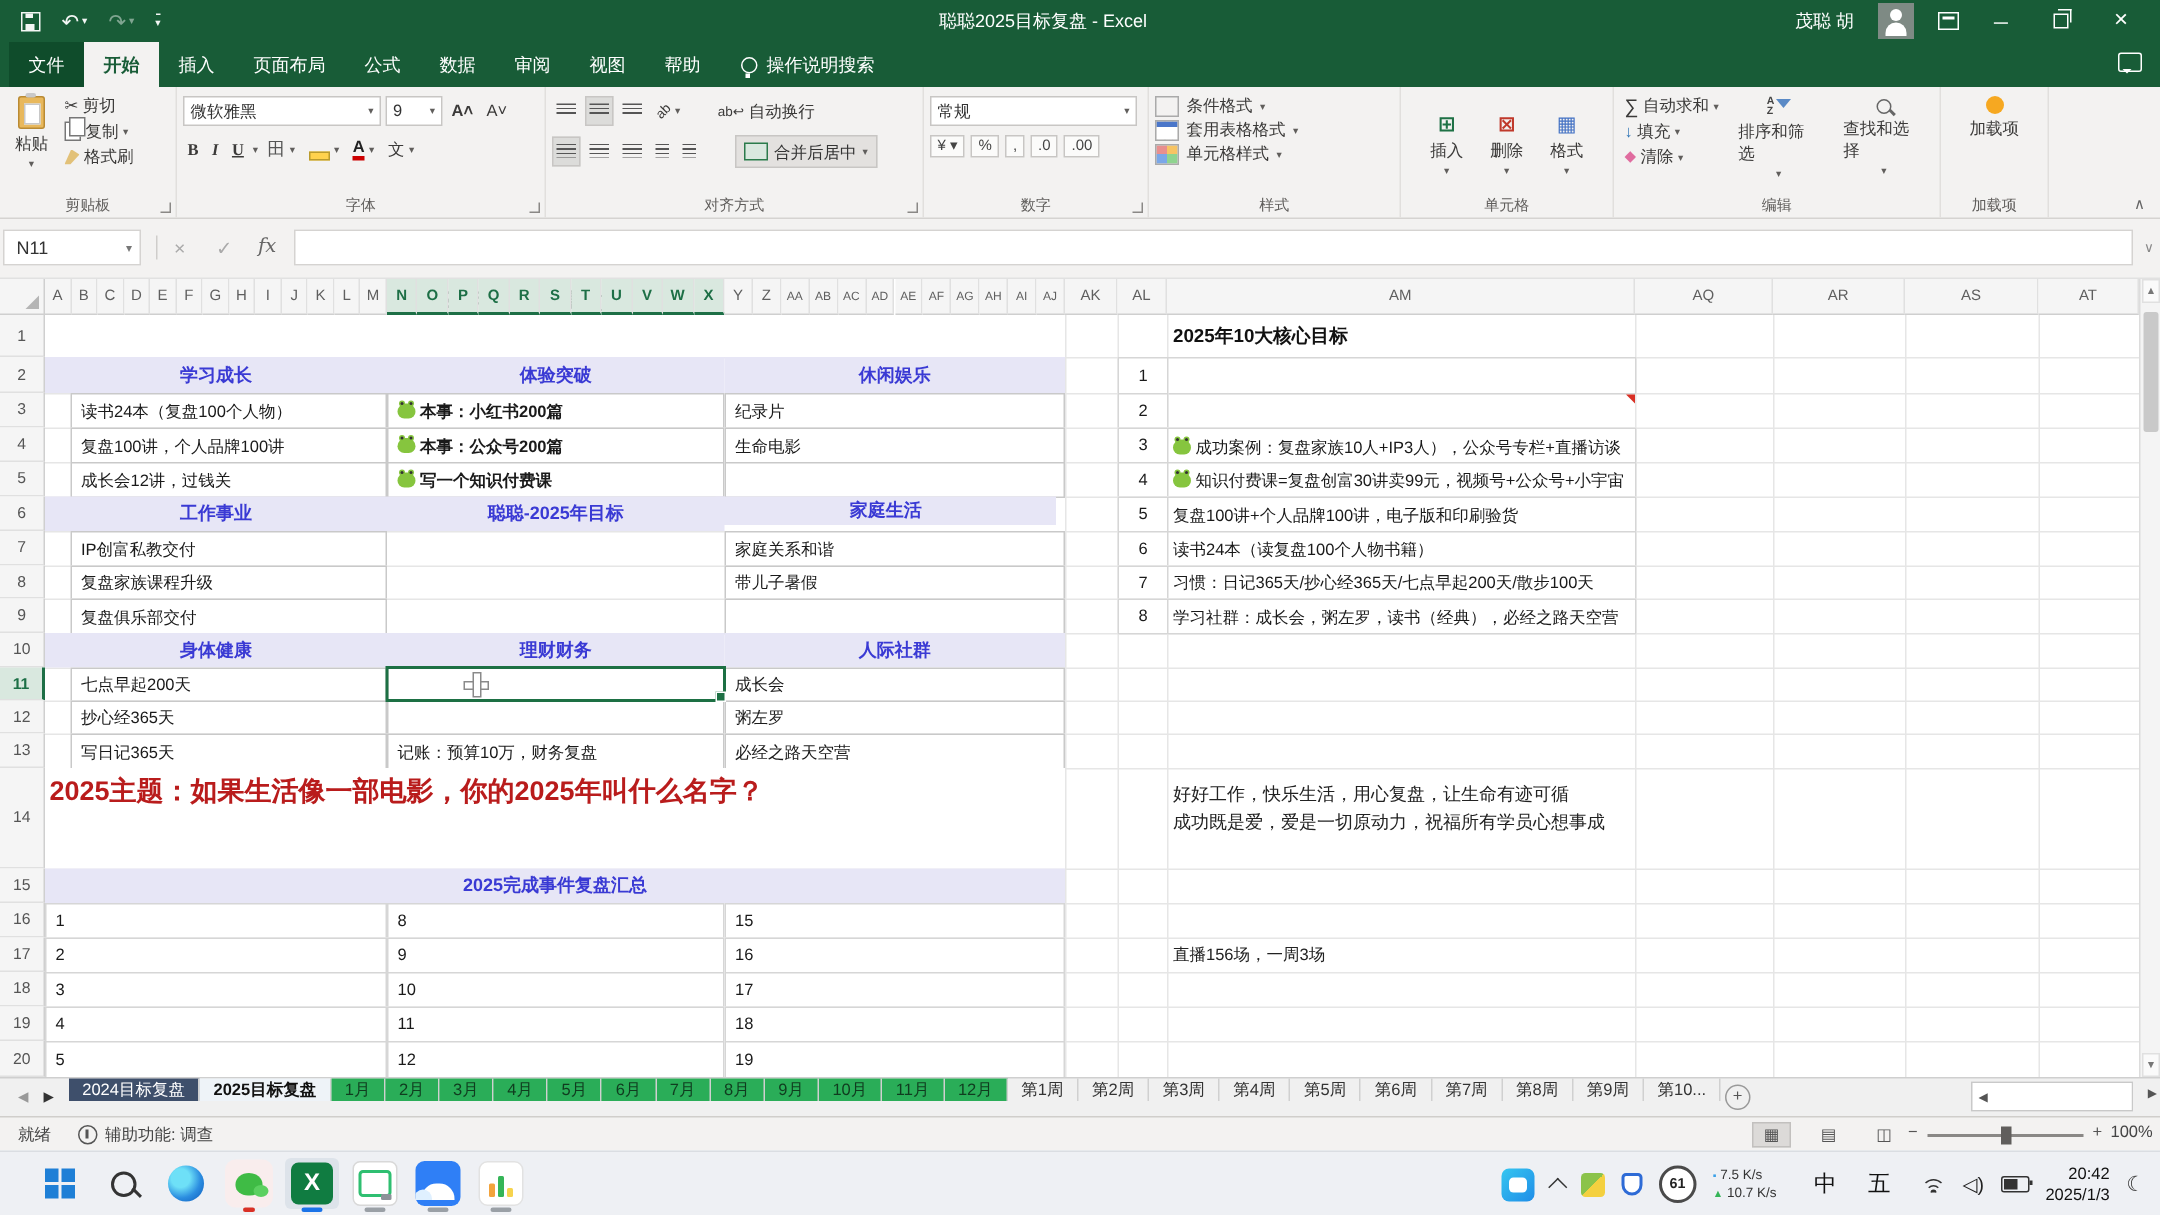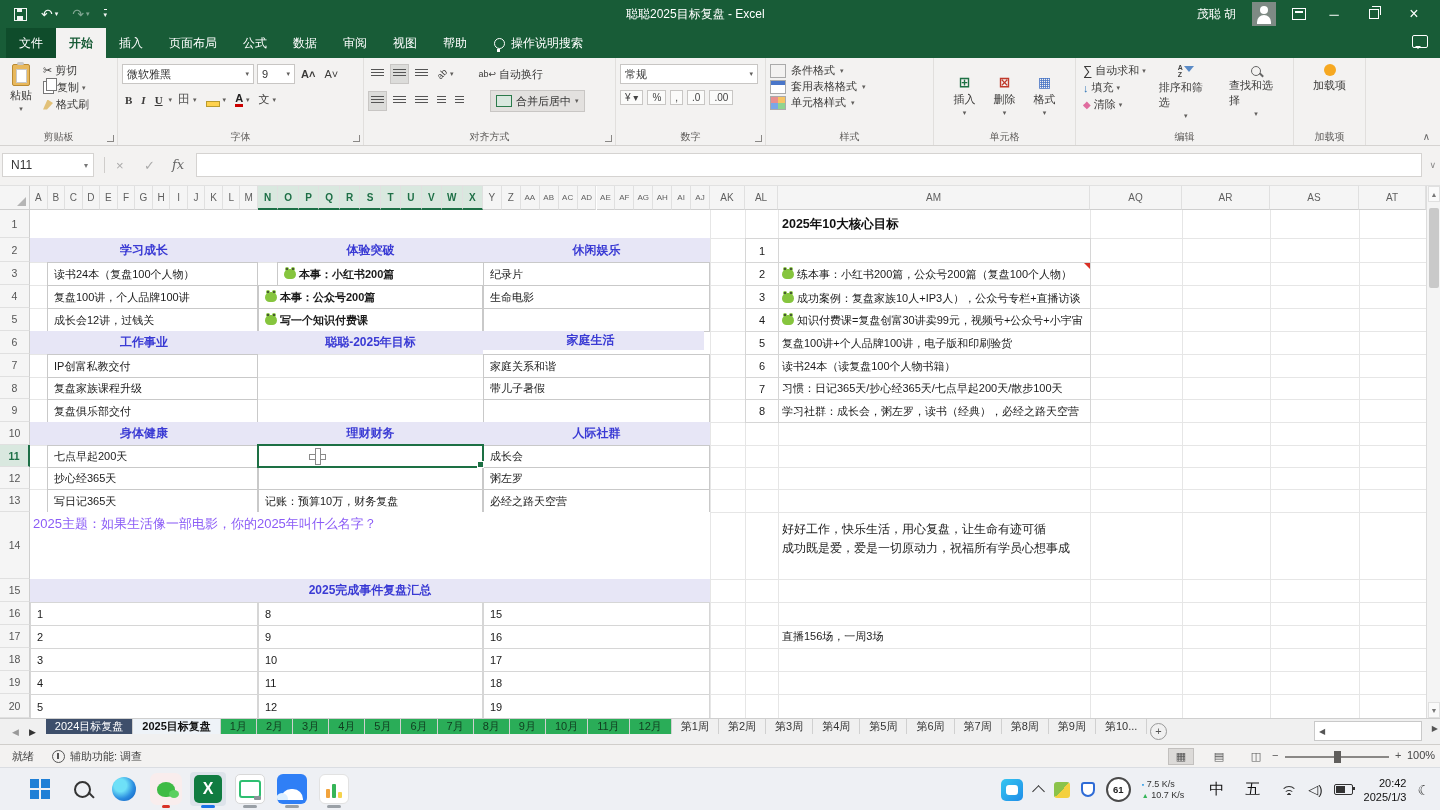--- a/index.html
+++ b/index.html
@@ -529,21 +529,21 @@
       <div class="rowhead" style="top: 439px; height: 23px;">17</div>
       <div class="rowhead" style="top: 462px; height: 23px;">18</div>
       <div class="rowhead" style="top: 485px; height: 23px;">19</div>
       <div class="rowhead" style="top: 508px; height: 24px;">20</div>
       <div id="corner"></div>
       <div style="left: 30px; top: 24px; width: 680px; height: 28px; background: rgb(255, 255, 255); display: flex; align-items: center; justify-content: center; font-size: 16px; font-weight: bold; color: rgb(17, 17, 17);">2025年目标&amp;复盘</div>
       <div class="bandhdr" style="left: 30px; top: 52px; width: 228px; height: 24px;">学习成长</div>
       <div class="bandhdr" style="left: 258px; top: 52px; width: 225px; height: 24px;">体验突破</div>
       <div class="bandhdr" style="left: 483px; top: 52px; width: 227px; height: 24px;">休闲娱乐</div>
       <div class="cell" style="left: 47px; top: 76px; width: 211px; height: 24px;">读书24本（复盘100个人物）</div>
-      <div class="cell" style="left: 258px; top: 76px; width: 225px; height: 24px; font-weight: bold; margin-left: 19px;"><span class="frog"></span>本事：小红书200篇</div>
+      <div class="cell" style="left: 258px; top: 76px; width: 225px; height: 24px; font-weight: bold;"><span class="frog"></span>本事：小红书200篇</div>
       <div class="cell" style="left: 483px; top: 76px; width: 227px; height: 24px;">纪录片</div>
       <div class="cell" style="left: 47px; top: 99px; width: 211px; height: 24px;">复盘100讲，个人品牌100讲</div>
       <div class="cell" style="left: 258px; top: 99px; width: 225px; height: 24px; font-weight: bold;"><span class="frog"></span>本事：公众号200篇</div>
       <div class="cell" style="left: 483px; top: 99px; width: 227px; height: 24px;">生命电影</div>
       <div class="cell" style="left: 47px; top: 122px; width: 211px; height: 24px;">成长会12讲，过钱关</div>
       <div class="cell" style="left: 258px; top: 122px; width: 225px; height: 24px; font-weight: bold;"><span class="frog"></span>写一个知识付费课</div>
       <div class="cell" style="left: 483px; top: 122px; width: 227px; height: 24px;"></div>
       <div class="bandhdr" style="left: 30px; top: 145px; width: 228px; height: 23px;">工作事业</div>
       <div class="bandhdr" style="left: 258px; top: 145px; width: 225px; height: 23px;">聪聪-2025年目标</div>
       <div class="bandhdr" style="left: 477px; top: 145px; width: 227px; height: 19px;">家庭生活</div>
@@ -558,42 +558,41 @@
       <div class="bandhdr" style="left: 483px; top: 236px; width: 227px; height: 23px;">人际社群</div>
       <div class="cell" style="left: 47px; top: 259px; width: 211px; height: 23px;">七点早起200天</div>
       <div class="cell" style="left: 258px; top: 259px; width: 225px; height: 23px;"></div>
       <div class="cell" style="left: 483px; top: 259px; width: 227px; height: 23px;">成长会</div>
       <div class="cell" style="left: 47px; top: 281px; width: 211px; height: 23px;">抄心经365天</div>
       <div class="cell" style="left: 258px; top: 281px; width: 225px; height: 23px;"></div>
       <div class="cell" style="left: 483px; top: 281px; width: 227px; height: 23px;">粥左罗</div>
       <div class="cell" style="left: 47px; top: 303px; width: 211px; height: 24px;">写日记365天</div>
       <div class="cell" style="left: 258px; top: 303px; width: 225px; height: 24px;">记账：预算10万，财务复盘</div>
       <div class="cell" style="left: 483px; top: 303px; width: 227px; height: 24px;">必经之路天空营</div>
-      <div style="left: 30px; top: 326px; width: 680px; height: 67px; background: rgb(255, 255, 255); padding: 3px; font-size: 13px; font-weight: normal; color: #8b5cf6; position: absolute; box-sizing: border-box; white-space: nowrap;">2025主题：如果生活像一部电影，你的2025年叫什么名字？</div>
+      <div style="left: 30px; top: 326px; width: 680px; height: 67px; background: rgb(255, 255, 255); padding: 3px; font-size: 18px; font-weight: bold; color: #b91c1c; position: absolute; box-sizing: border-box; white-space: nowrap;">2025主题：如果生活像一部电影，你的2025年叫什么名字？</div>
       <div class="bandhdr" style="left: 30px; top: 393px; width: 680px; height: 23px;">2025完成事件复盘汇总</div>
       <div class="cell" style="left: 30px; top: 416px; width: 228px; height: 24px; border-color: rgb(214, 214, 214);">1</div>
       <div class="cell" style="left: 258px; top: 416px; width: 225px; height: 24px; border-color: rgb(214, 214, 214);">8</div>
       <div class="cell" style="left: 483px; top: 416px; width: 227px; height: 24px; border-color: rgb(214, 214, 214);">15</div>
       <div class="cell" style="left: 30px; top: 439px; width: 228px; height: 24px; border-color: rgb(214, 214, 214);">2</div>
       <div class="cell" style="left: 258px; top: 439px; width: 225px; height: 24px; border-color: rgb(214, 214, 214);">9</div>
       <div class="cell" style="left: 483px; top: 439px; width: 227px; height: 24px; border-color: rgb(214, 214, 214);">16</div>
       <div class="cell" style="left: 30px; top: 462px; width: 228px; height: 24px; border-color: rgb(214, 214, 214);">3</div>
       <div class="cell" style="left: 258px; top: 462px; width: 225px; height: 24px; border-color: rgb(214, 214, 214);">10</div>
       <div class="cell" style="left: 483px; top: 462px; width: 227px; height: 24px; border-color: rgb(214, 214, 214);">17</div>
       <div class="cell" style="left: 30px; top: 485px; width: 228px; height: 24px; border-color: rgb(214, 214, 214);">4</div>
       <div class="cell" style="left: 258px; top: 485px; width: 225px; height: 24px; border-color: rgb(214, 214, 214);">11</div>
       <div class="cell" style="left: 483px; top: 485px; width: 227px; height: 24px; border-color: rgb(214, 214, 214);">18</div>
       <div class="cell" style="left: 30px; top: 508px; width: 228px; height: 25px; border-color: rgb(214, 214, 214);">5</div>
       <div class="cell" style="left: 258px; top: 508px; width: 225px; height: 25px; border-color: rgb(214, 214, 214);">12</div>
       <div class="cell" style="left: 483px; top: 508px; width: 227px; height: 25px; border-color: rgb(214, 214, 214);">19</div>
       <div style="left: 782px; top: 30px; font-size: 12.5px; font-weight: bold; color: rgb(17, 17, 17); white-space: nowrap; position: absolute;">2025年10大核心目标</div>
       <div class="cell" style="left: 745px; top: 52px; width: 34px; height: 25px; justify-content: center; padding: 0px; border-color: rgb(214, 214, 214);">1</div>
       <div class="cell" style="left: 778px; top: 52px; width: 313px; height: 25px; border-color: rgb(214, 214, 214); padding: 0px 3px;"></div>
       <div class="cell" style="left: 745px; top: 76px; width: 34px; height: 24px; justify-content: center; padding: 0px; border-color: rgb(214, 214, 214);">2</div>
-      <div class="cell" style="left: 778px; top: 76px; width: 313px; height: 24px; border-color: rgb(214, 214, 214); padding: 0px 3px;"><span class="frog"></span>练本事：小红书200篇，公众号200篇（复盘100个人物）</div>
       <div class="redtri" style="left: 1084px; top: 77px;"></div>
       <div class="cell" style="left: 745px; top: 99px; width: 34px; height: 24px; justify-content: center; padding: 0px; border-color: rgb(214, 214, 214);">3</div>
       <div class="cell" style="left: 778px; top: 99px; width: 313px; height: 24px; border-color: rgb(214, 214, 214); padding: 12px 3px;"><span class="frog"></span>成功案例：复盘家族10人+IP3人），公众号专栏+直播访谈</div>
       <div class="cell" style="left: 745px; top: 122px; width: 34px; height: 24px; justify-content: center; padding: 0px; border-color: rgb(214, 214, 214);">4</div>
       <div class="cell" style="left: 778px; top: 122px; width: 313px; height: 24px; border-color: rgb(214, 214, 214); padding: 0px 3px;"><span class="frog"></span>知识付费课=复盘创富30讲卖99元，视频号+公众号+小宇宙</div>
       <div class="cell" style="left: 745px; top: 145px; width: 34px; height: 24px; justify-content: center; padding: 0px; border-color: rgb(214, 214, 214);">5</div>
       <div class="cell" style="left: 778px; top: 145px; width: 313px; height: 24px; border-color: rgb(214, 214, 214); padding: 0px 3px;">复盘100讲+个人品牌100讲，电子版和印刷验货</div>
       <div class="cell" style="left: 745px; top: 168px; width: 34px; height: 24px; justify-content: center; padding: 0px; border-color: rgb(214, 214, 214);">6</div>
       <div class="cell" style="left: 778px; top: 168px; width: 313px; height: 24px; border-color: rgb(214, 214, 214); padding: 0px 3px;">读书24本（读复盘100个人物书籍）</div>
       <div class="cell" style="left: 745px; top: 191px; width: 34px; height: 23px; justify-content: center; padding: 0px; border-color: rgb(214, 214, 214);">7</div>

